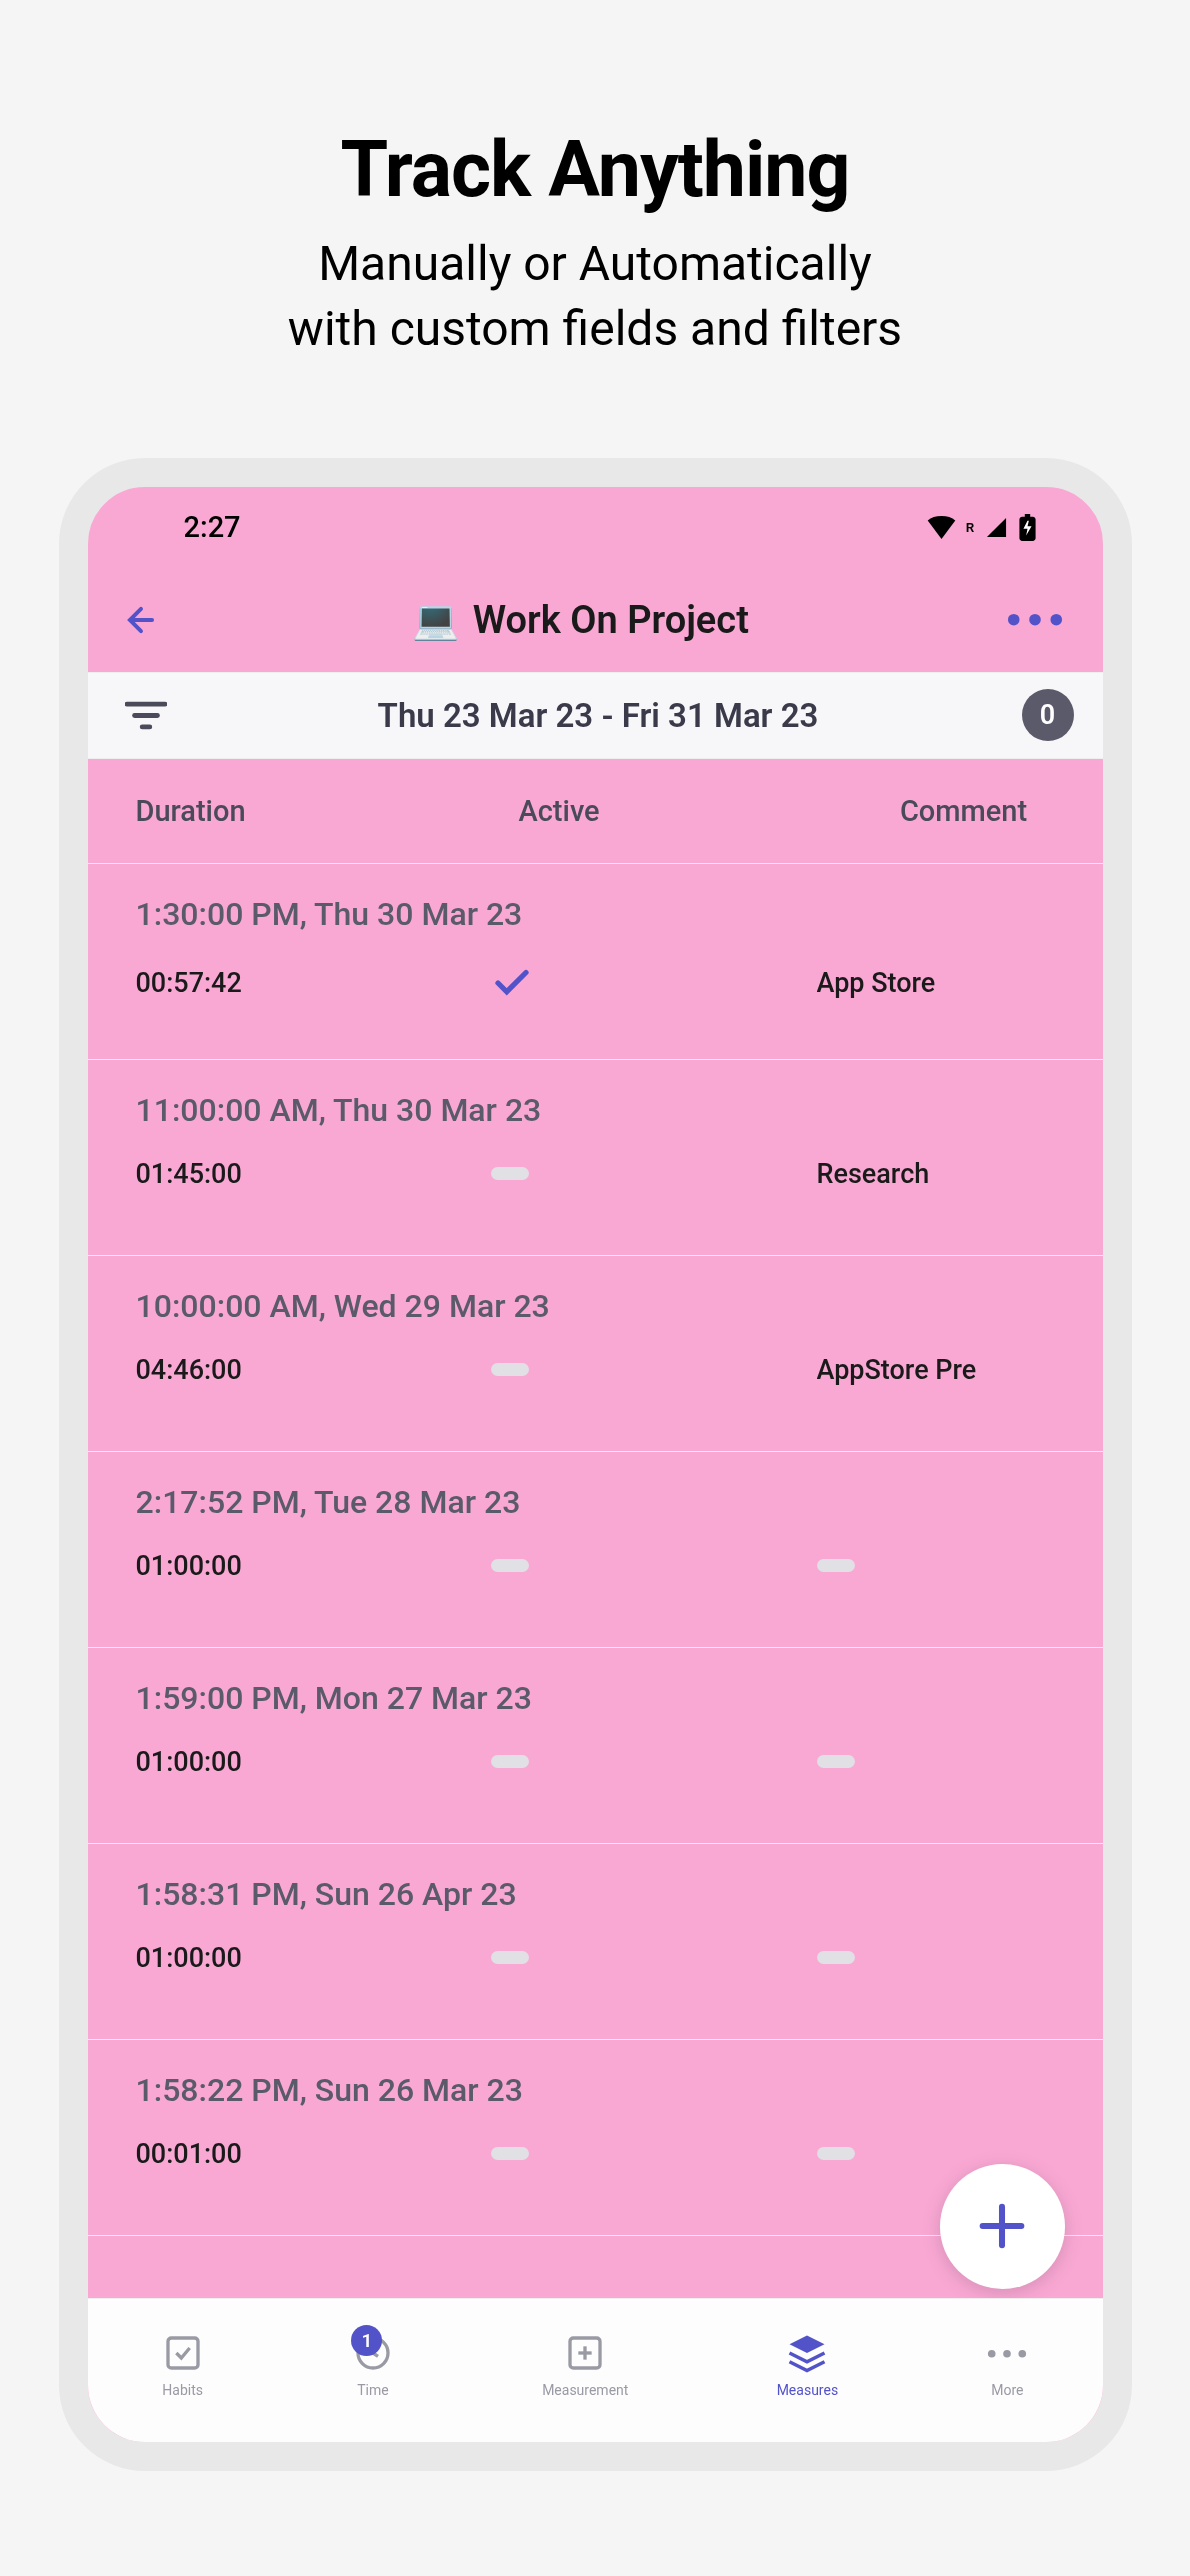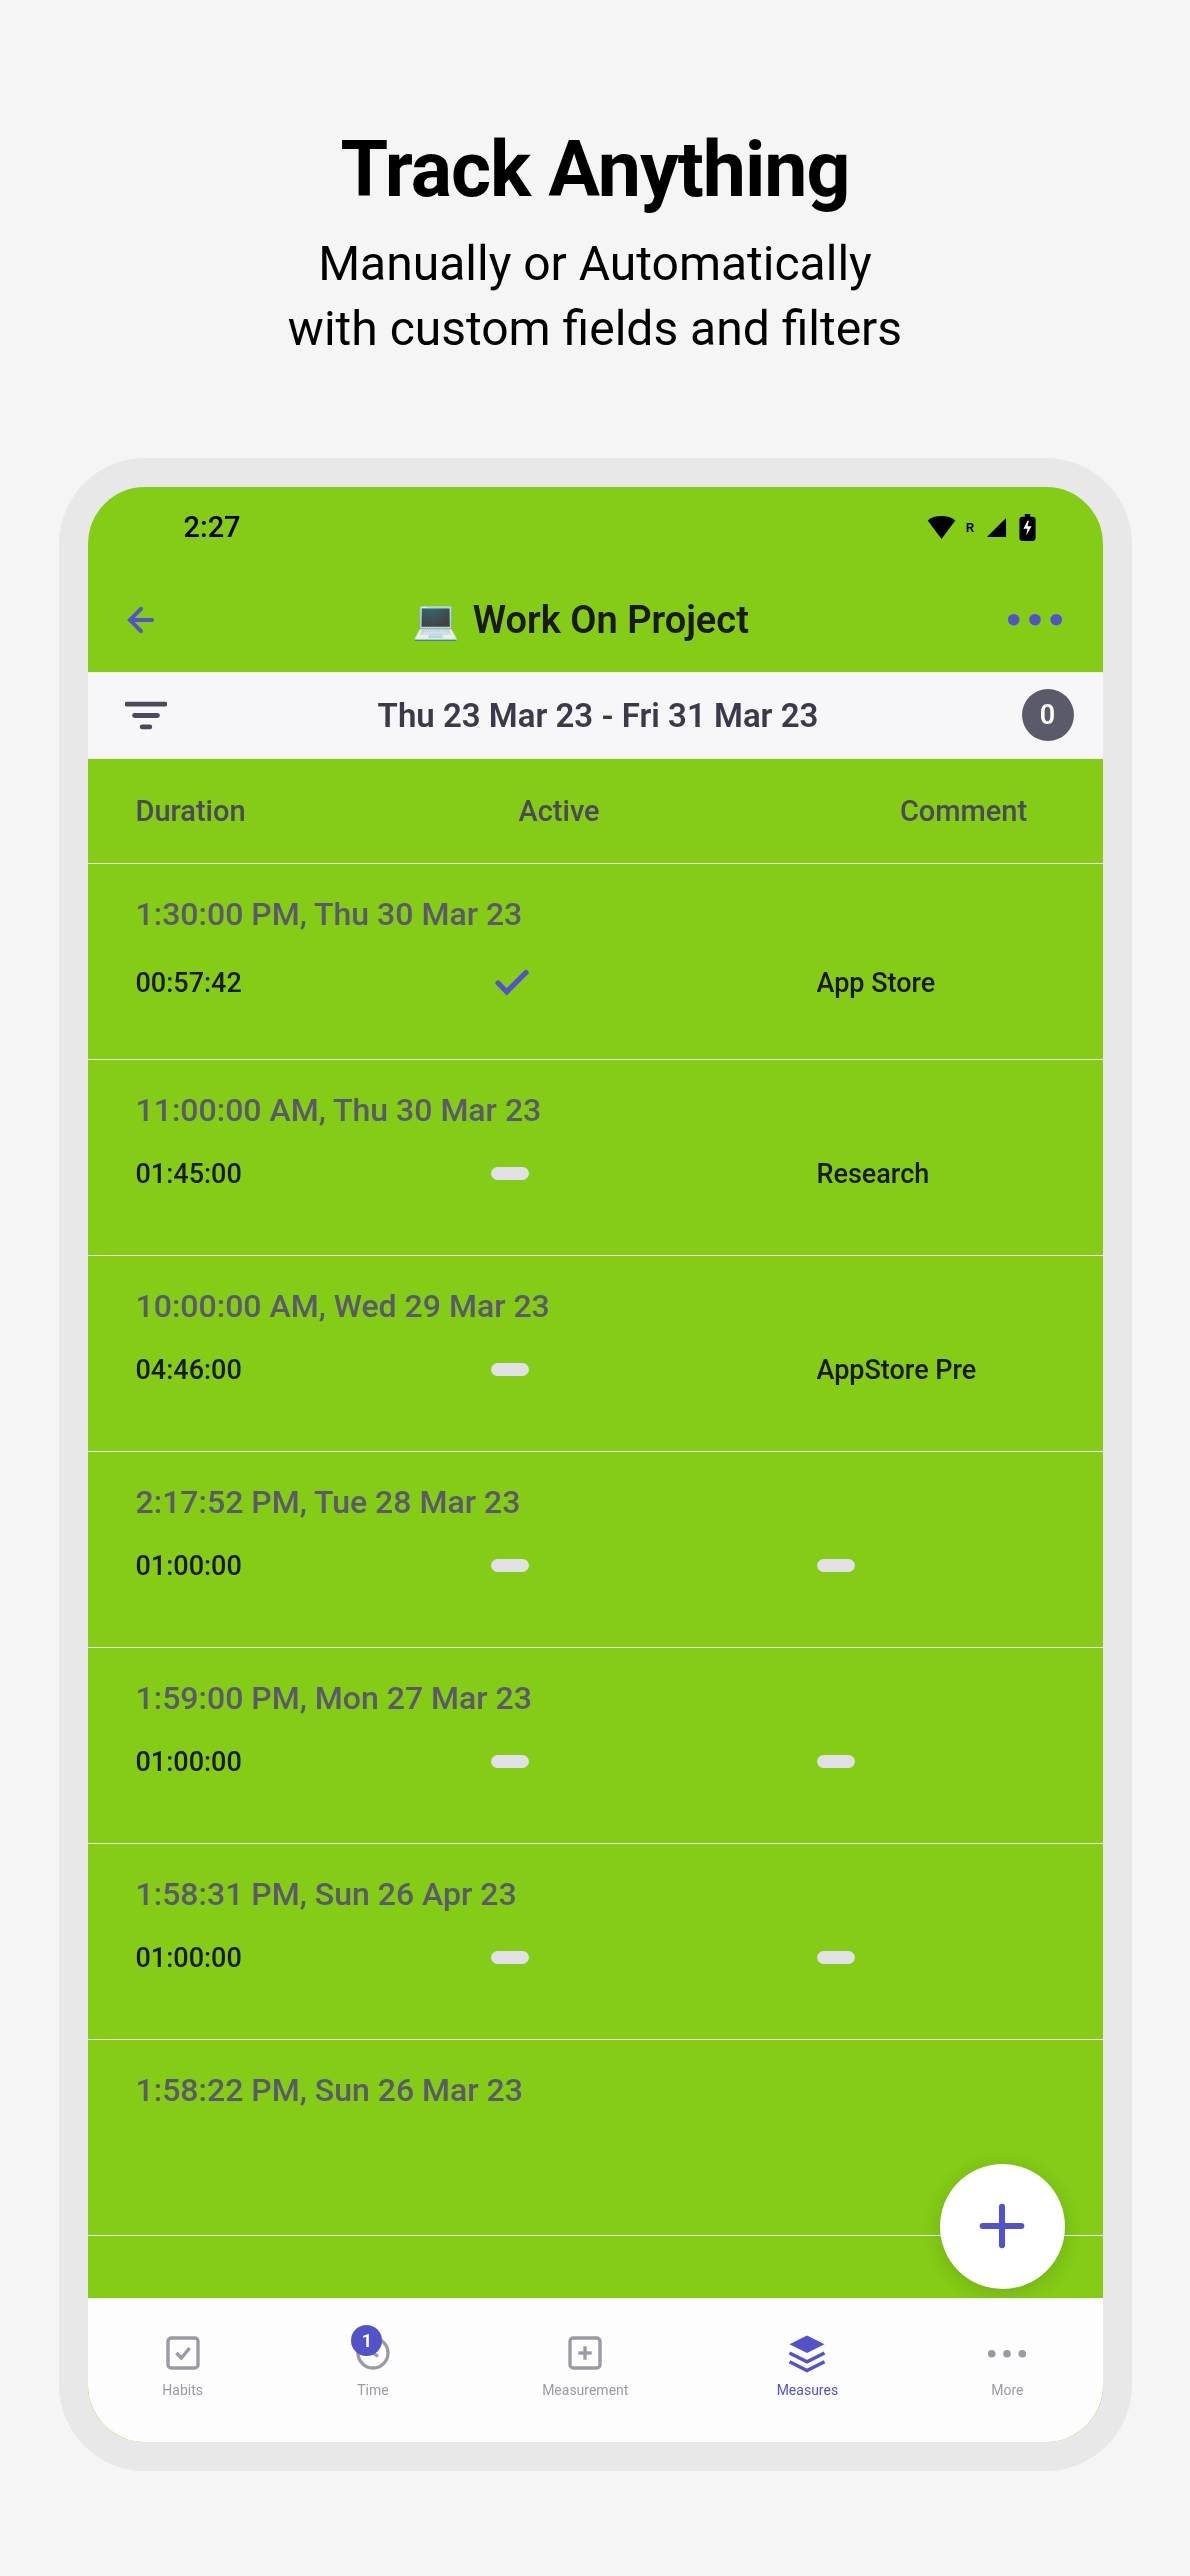--- a/index.html
+++ b/index.html
@@ -24,21 +24,21 @@
     font-weight: 400;
     color: #000;
     text-align: center;
     line-height: 1.35;
     margin-top: 17px;
   }
   .phone-frame {
     margin-top: 96px;
     width: 1073px;
     height: 2013px;
-    background: #84cc16;
+    background: #f9a8d4;
     border: 29px solid #e8e8e8;
     border-radius: 86px;
     overflow: hidden;
     position: relative;
   }
   .status-bar {
     height: 81px;
     display: flex;
     align-items: center;
     justify-content: space-between;
@@ -325,20 +325,29 @@
           <div class="entry-active">
             <div class="pill"></div>
           </div>
           <div class="entry-comment">
             <div class="pill"></div>
           </div>
         </div>
       </div>
       <div class="entry">
         <div class="entry-time">1:58:22 PM, Sun 26 Mar 23</div>
+        <div class="entry-row">
+          <div class="entry-dur">00:01:00</div>
+          <div class="entry-active">
+            <div class="pill"></div>
+          </div>
+          <div class="entry-comment">
+            <div class="pill"></div>
+          </div>
+        </div>
       </div>
     </div>
 
   <div class="fab">
     <svg width="58" height="58" viewBox="0 0 24 24" fill="none" stroke="#5353c9" stroke-width="2.5" stroke-linecap="round">
         <line x1="12" y1="4" x2="12" y2="20"></line>
         <line x1="4" y1="12" x2="20" y2="12"></line>
       </svg>
   </div>
 

